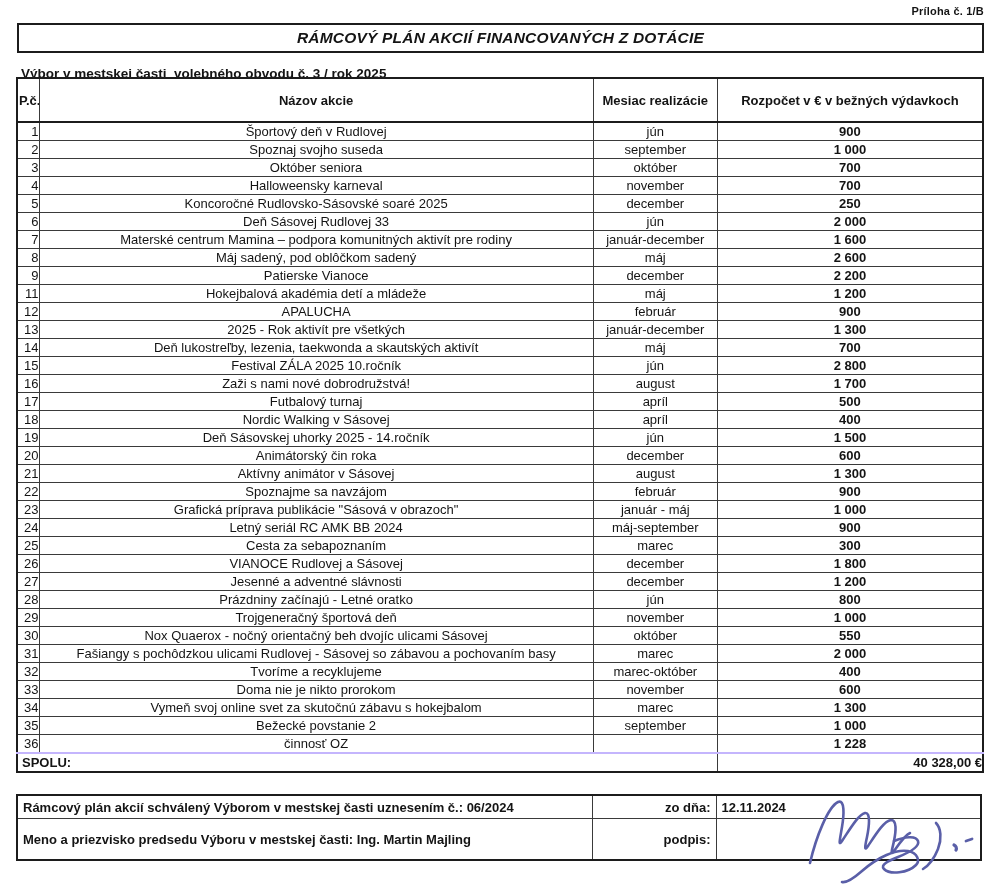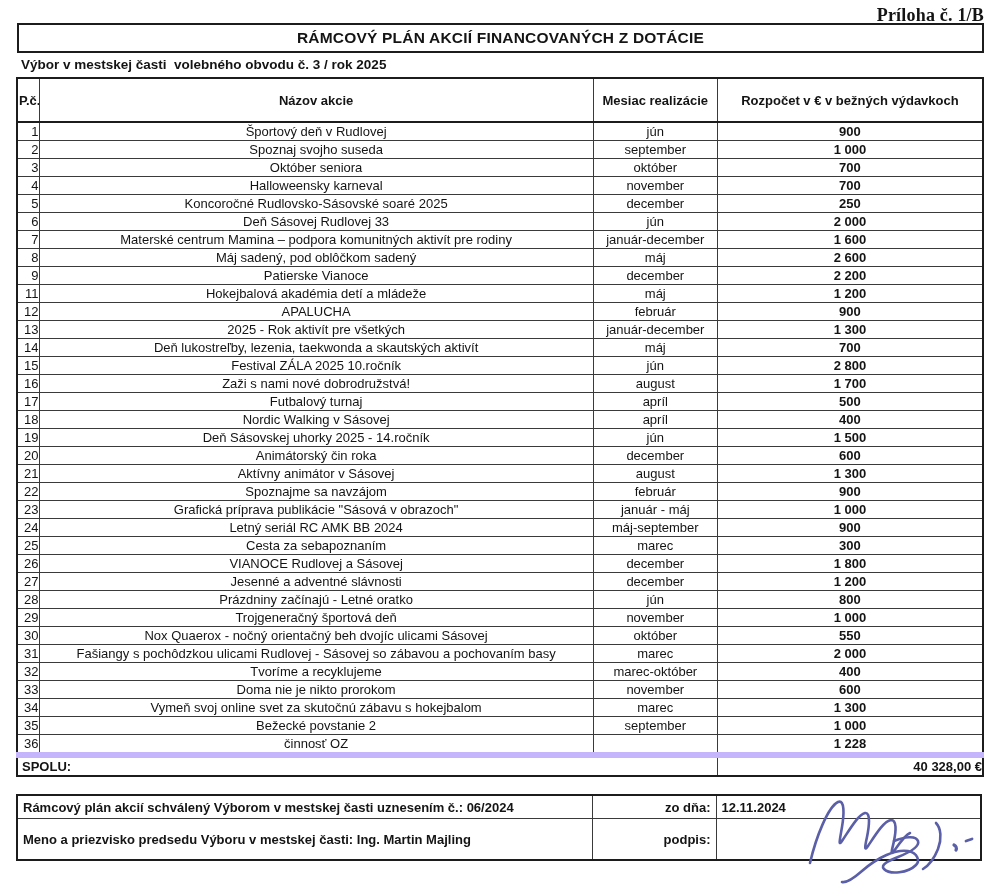--- a/index.html
+++ b/index.html
@@ -2,30 +2,30 @@
 <html><head>
 <meta charset="utf-8">
 <style>
   html,body { margin:0; padding:0; background:#f6f6f4; }
   .page {
     position:relative; width:1000px; height:888px; background:#ffffff;
     font-family:"Liberation Sans", sans-serif; color:#141414; overflow:hidden;
   }
   .attachment {
     position:absolute; top:5px; right:16px;
-    font-size:18px; font-weight:bold; letter-spacing:0.2px;font-family:Liberation Serif, serif;
+    font-size:11px; font-weight:bold; letter-spacing:0.2px;
   }
   .title-box {
     position:absolute; left:17px; top:23px; width:963px; height:26px;
     border:2px solid #1c1c1c;
     display:flex; align-items:center; justify-content:center;
-    font-size:15.5px; font-weight:bold; letter-spacing:0.2px;
+    font-size:15.5px; font-weight:bold; letter-spacing:0.2px;font-style:italic;
   }
   .subtitle {
-    position:absolute; left:21px; top:57px;
+    position:absolute; left:21px; top:66px;
     font-size:13.5px; font-weight:bold; white-space:pre;
   }
   table.main {
     position:absolute; left:16px; top:77px; width:968px;
     border-collapse:collapse; table-layout:fixed;
     border:2px solid #1c1c1c;
   }
   table.main th, table.main td {
     border:1px solid #3a3a3a; overflow:hidden; white-space:nowrap;
   }
@@ -34,21 +34,21 @@
     border-bottom:2px solid #1c1c1c;
   }
   th.h-num { font-size:9.5px; text-align:left; padding:0 1px; }
   table.main tbody td { height:17px; font-size:13px; line-height:17px; padding:0; }
   td.c-num   { text-align:right; padding-right:2px; font-size:12.5px; }
   td.c-name  { text-align:center; padding-left:5px; }
   td.c-month { text-align:center; font-size:12.5px; }
   td.c-budget{ text-align:center; font-weight:bold; }
   tr.total-row td {
     height:20px; font-weight:bold; font-size:13.5px;
-    border-top:6px solid #c4b5fd;
+    border-top:2px solid #c4b5fd;
     margin-left:40px;
   }
   tr.total-row td.t-label { text-align:left; padding-left:4px; }
   tr.total-row td.t-value { text-align:right; }
   table.footer {
     position:absolute; left:16px; top:794px; width:812px;
     border-collapse:collapse; table-layout:fixed;
     border:2px solid #1c1c1c;
   }
   table.footer td {

